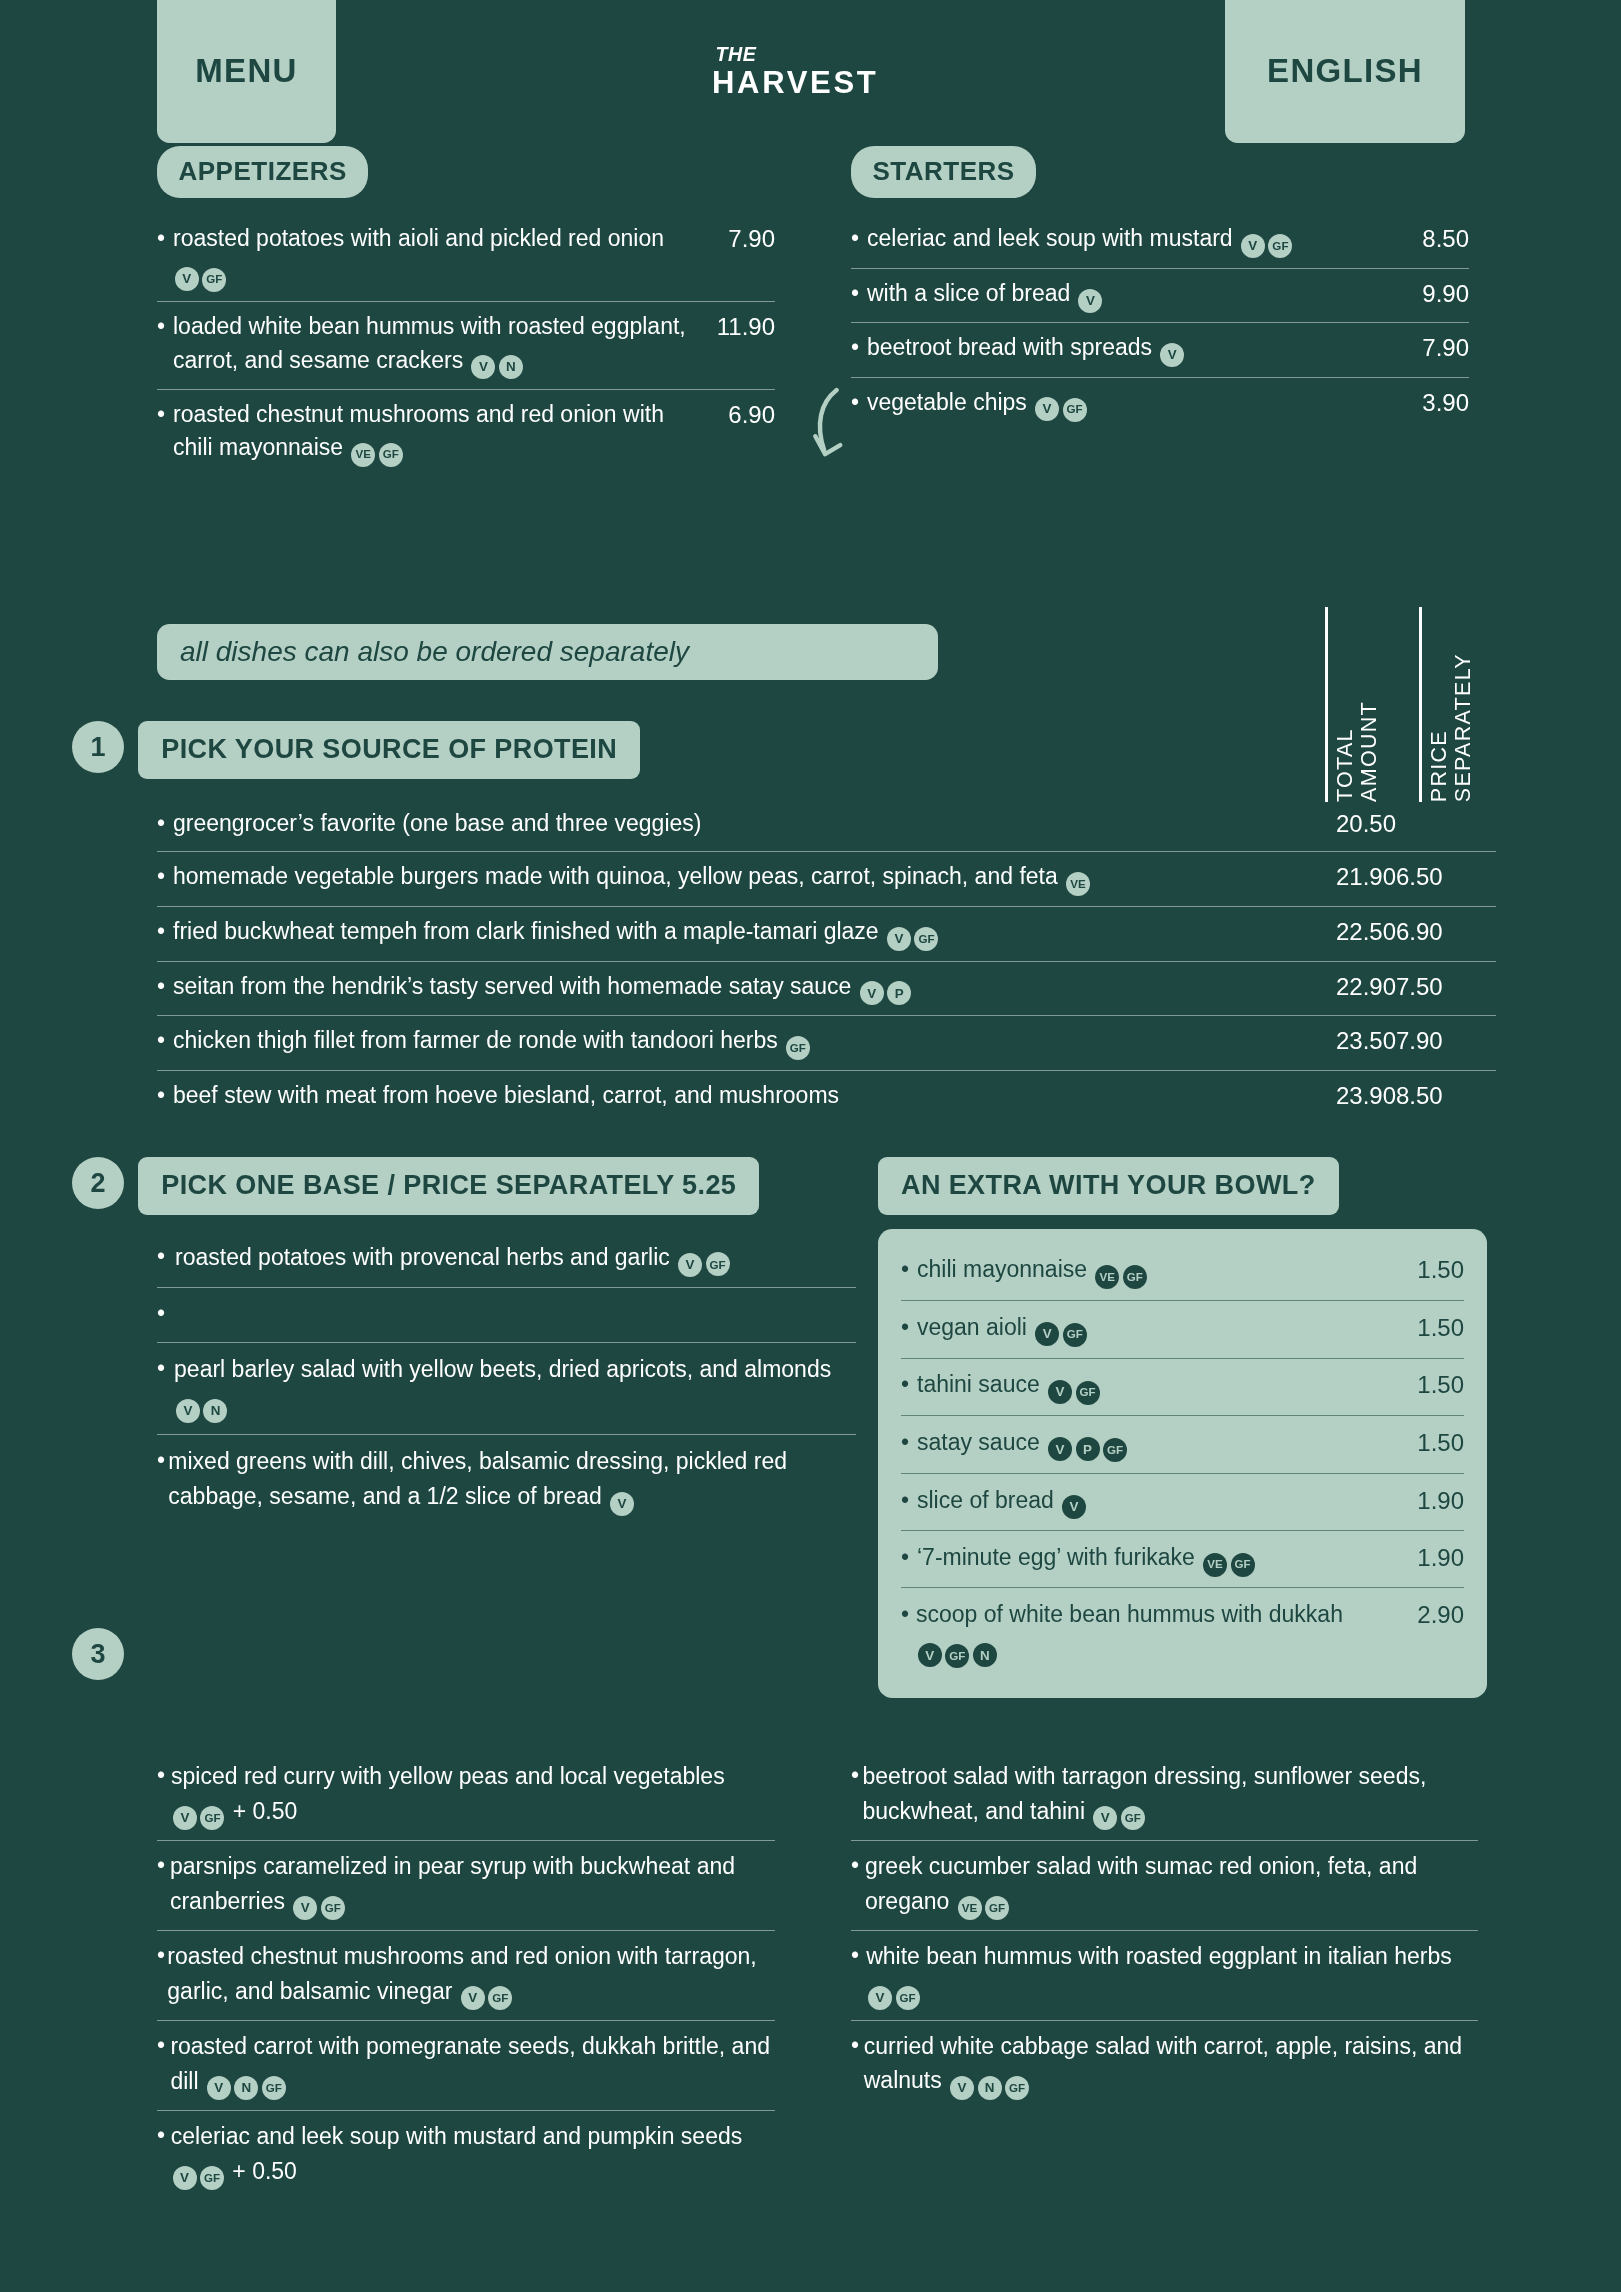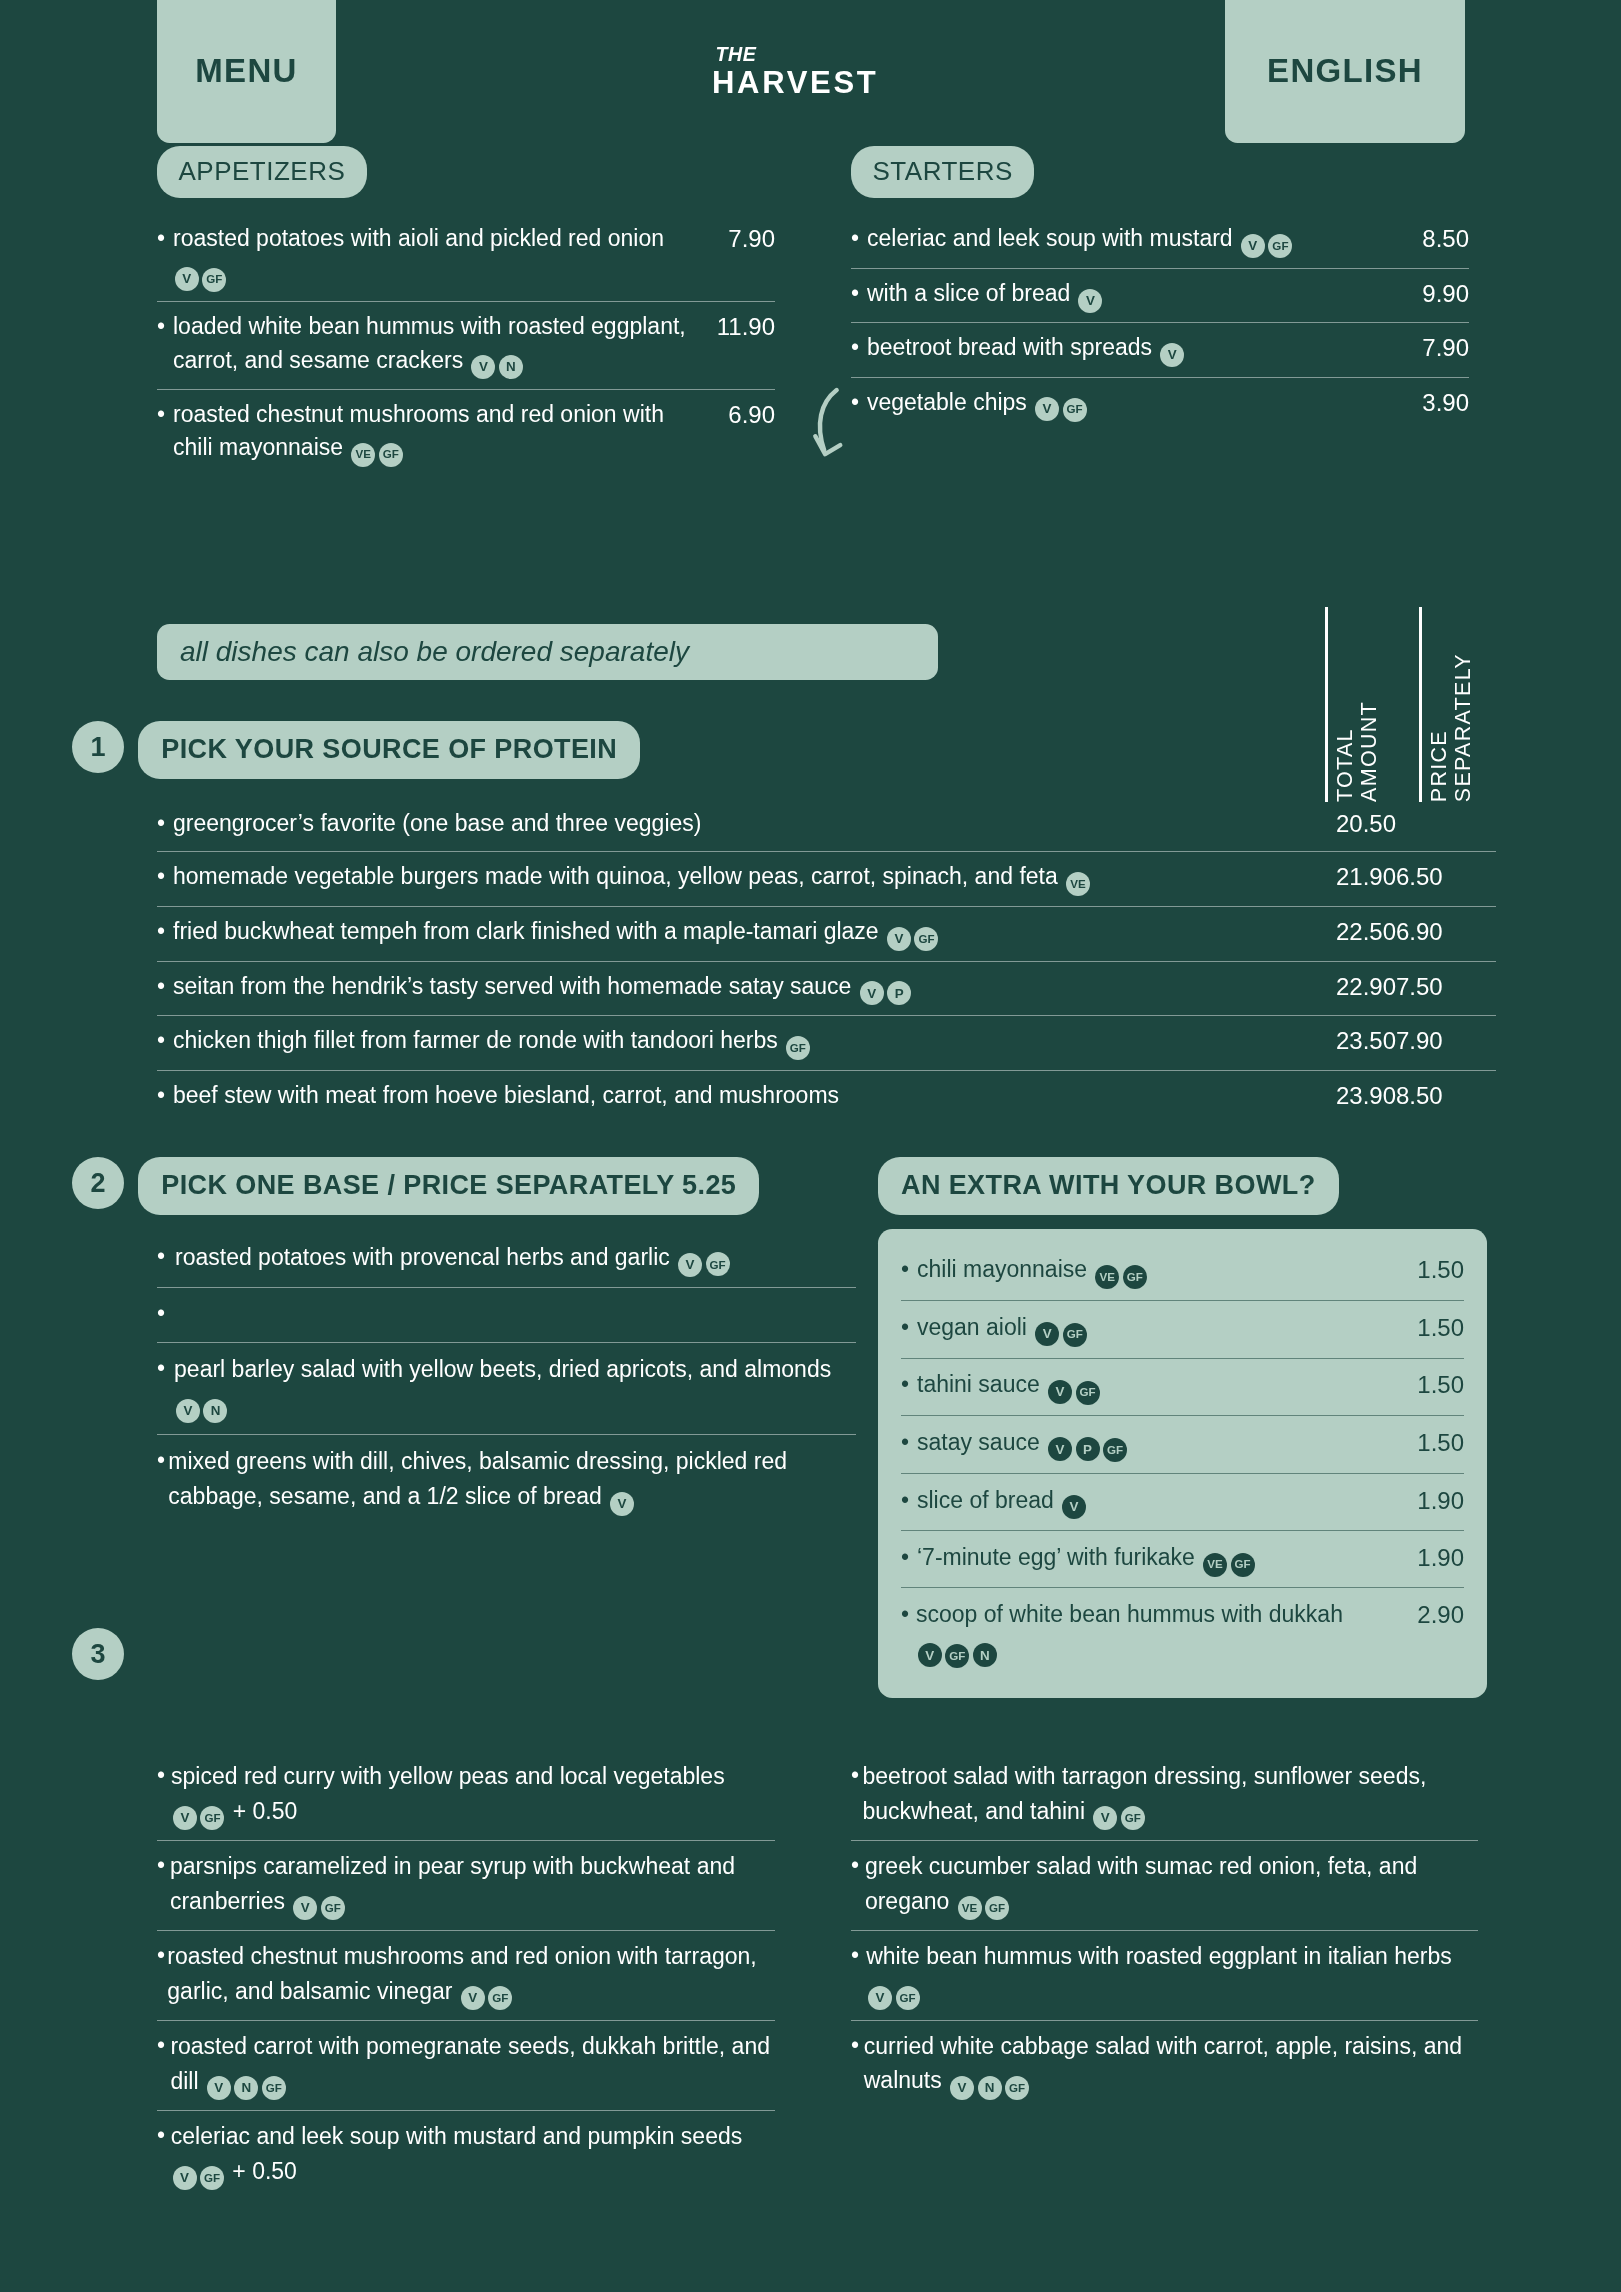--- a/index.html
+++ b/index.html
@@ -31,21 +31,21 @@
     font-size:19.7px;font-weight:700;letter-spacing:0.4px;color:#fff;
     font-style:italic;display:block;margin-left:3.6px;margin-bottom:1.8px;
   }
   .brand .name{
     font-size:31px;font-weight:700;letter-spacing:2.7px;color:#fff;display:block;
   }
 
   
   .pill{
     display:inline-flex;align-items:center;background:var(--light);color:var(--dark);
-    border-radius:23px;font-weight:400;letter-spacing:0.5px;
+    border-radius:23px;font-weight:700;letter-spacing:0.5px;
   }
   .pill-sec{font-size:26px;padding:9.9px 21.5px 11.6px;}
 
   
   .cols{position:absolute;left:0;top:146px;width:1622px;}
   .col-left{position:absolute;left:157px;width:618px;}
   .col-right{position:absolute;left:851px;width:618px;}
 
   ul.items{list-style:none;margin-top:16px;}
   ul.items>li{
@@ -107,21 +107,21 @@
   .vhead .c2{left:94px;}
 
   
   .step{position:absolute;display:flex;align-items:flex-start;gap:14.3px;}
   .stepnum{
     width:52px;height:52px;border-radius:50%;background:var(--light);
     color:var(--dark);display:flex;align-items:center;justify-content:center;
     font-size:27px;font-weight:700;flex:0 0 auto;
   }
   .steplabel{
-    background:var(--light);color:var(--dark);border-radius:22px;
+    background:var(--light);color:var(--dark);border-radius:9px;
     font-size:27px;font-weight:700;letter-spacing:0.4px;
     padding:10.7px 23px 12.5px;line-height:1.3;
   }
 
   
   .protein{position:absolute;left:157px;top:799px;width:1339px;}
   .protein li{display:flex;align-items:flex-start;padding:8px 0 9.9px;border-bottom:1.3px solid var(--line);list-style:none;}
   .protein li:last-child{border-bottom:none;}
   .protein .bullet{width:16px;font-size:23px;line-height:1.42;}
   .protein .txt{flex:1 1 auto;font-size:23px;line-height:1.44;}

